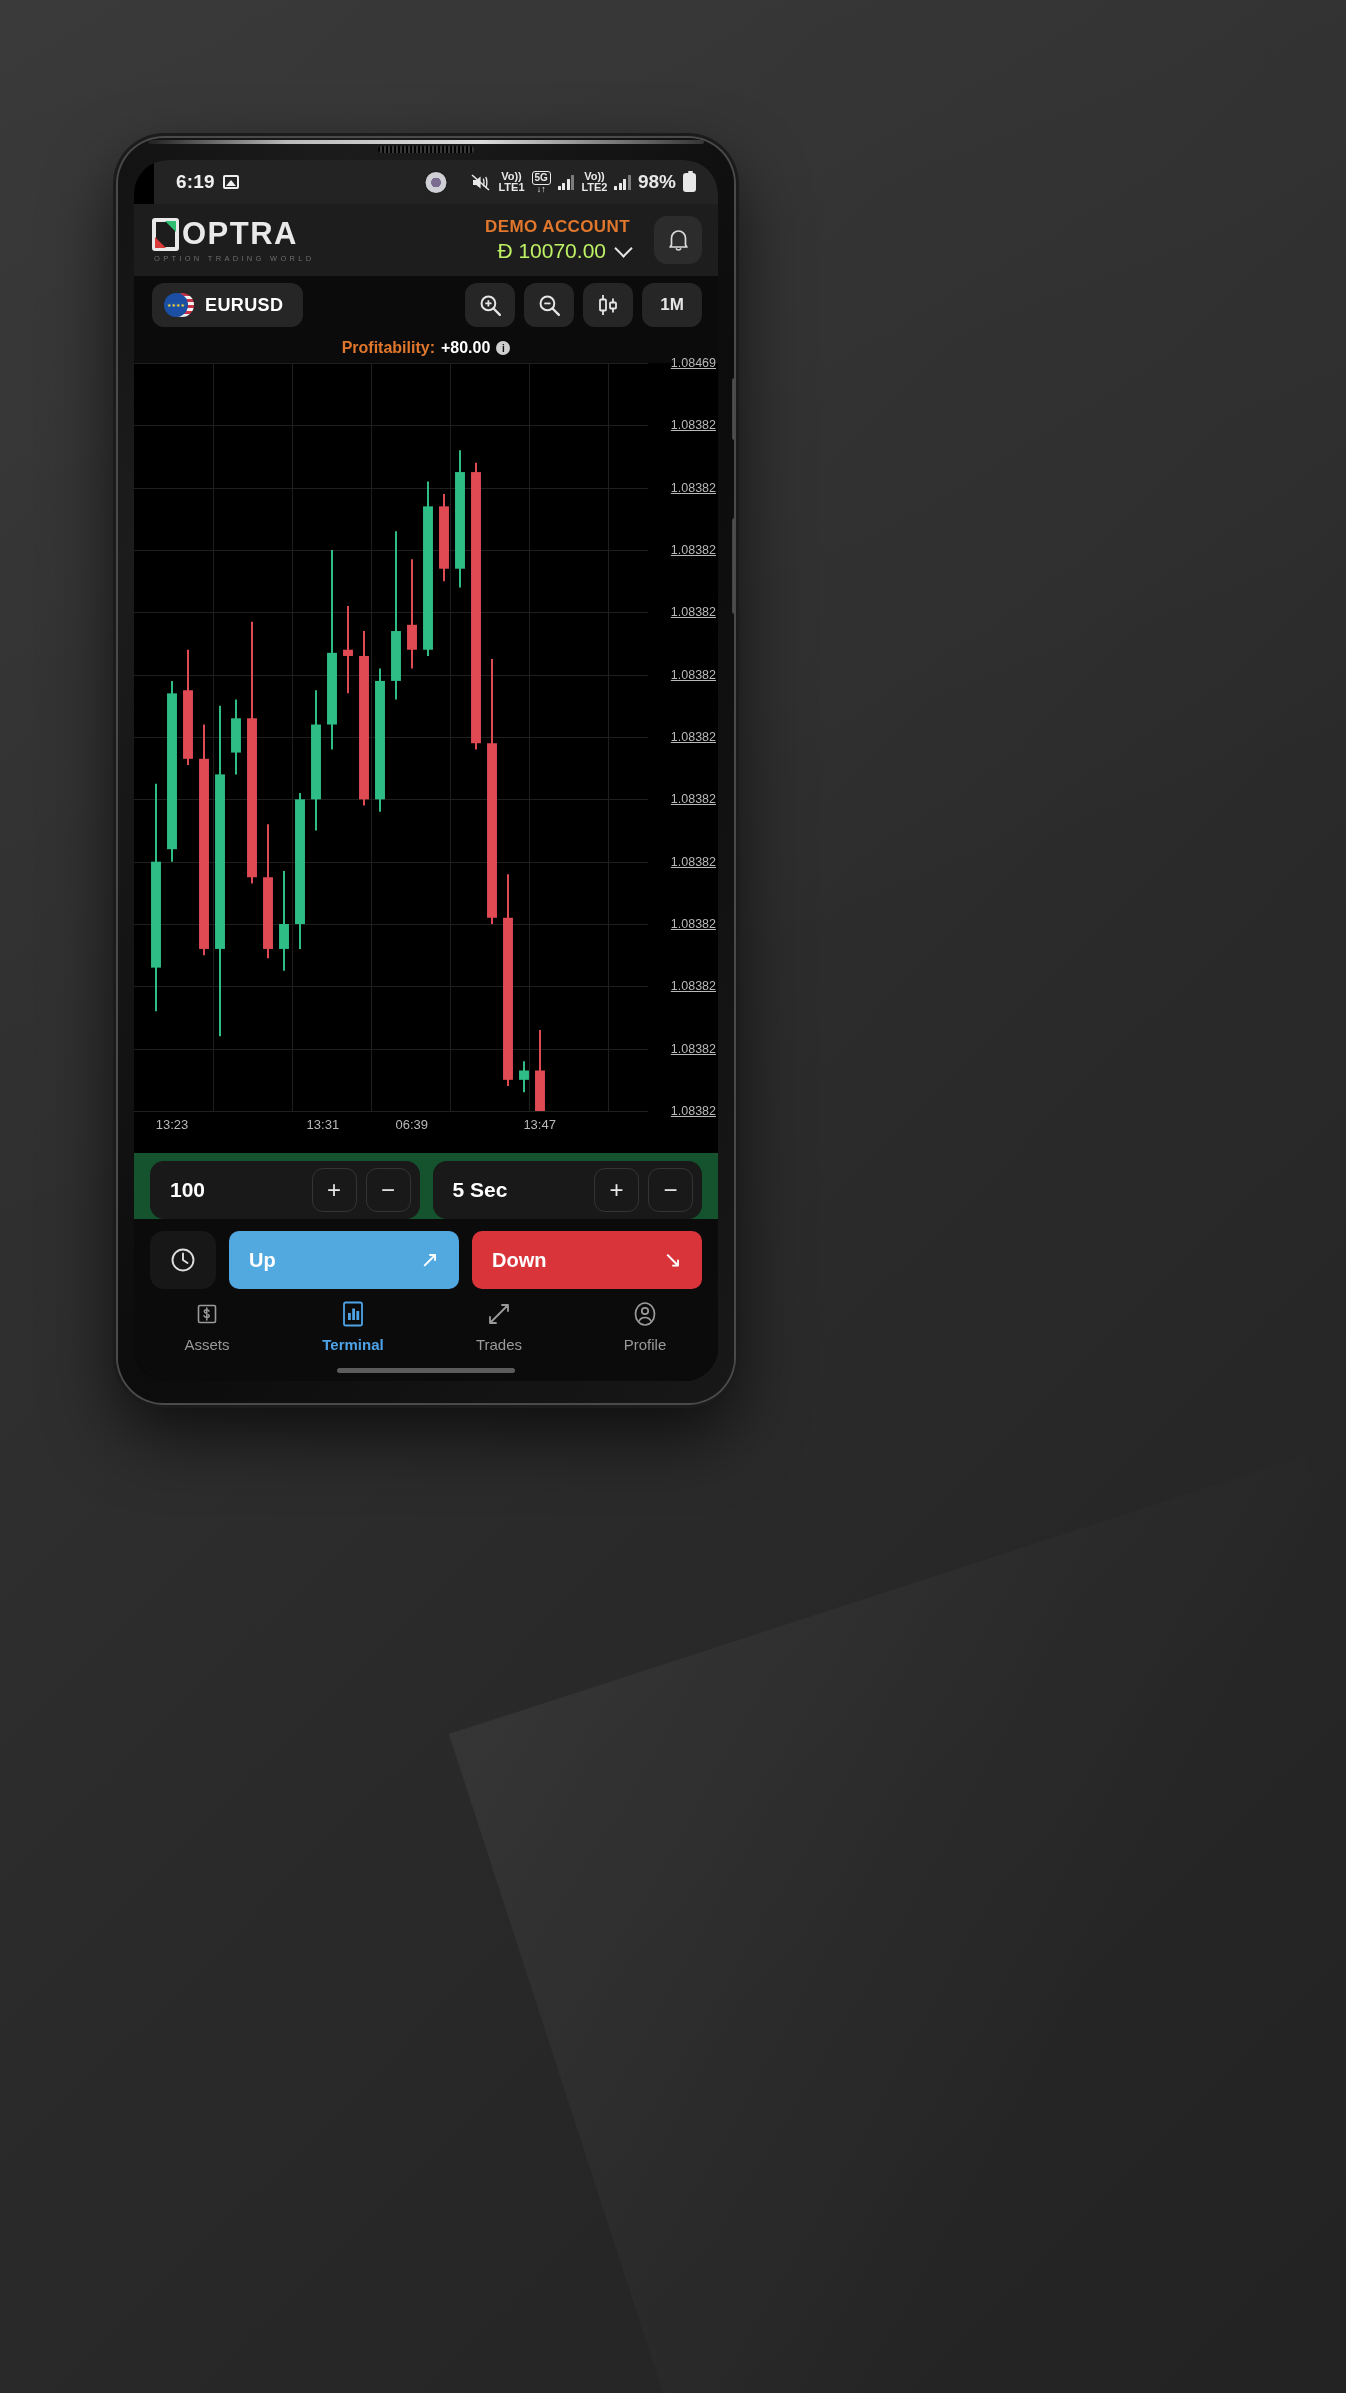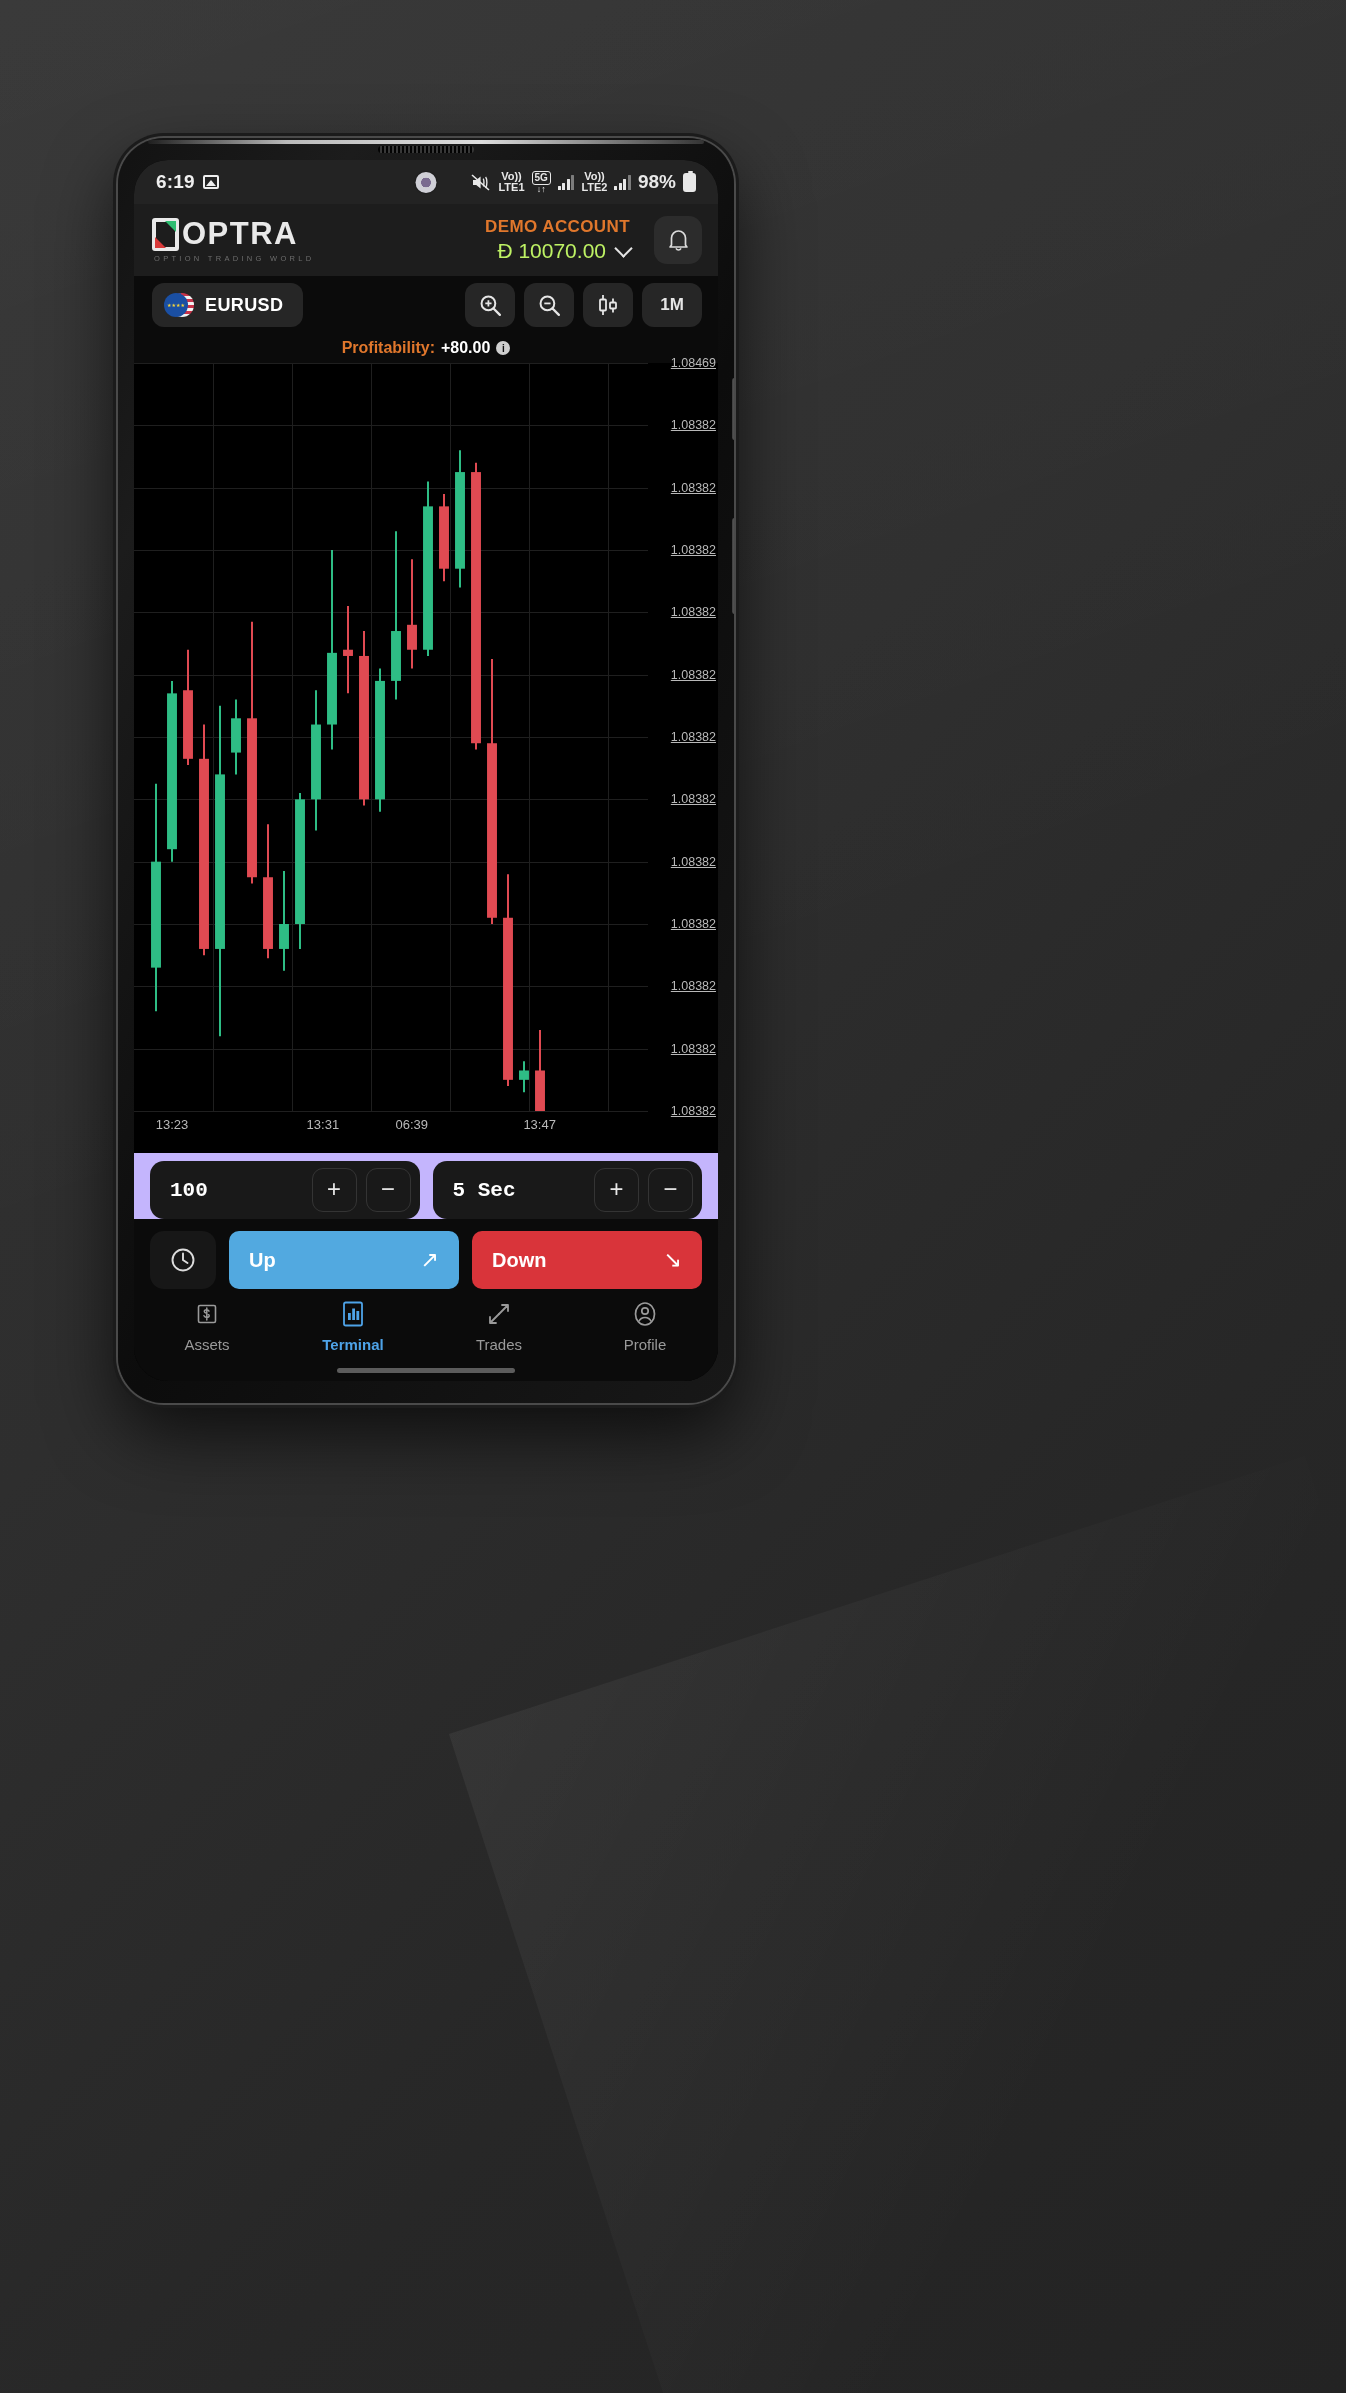--- a/index.html
+++ b/index.html
@@ -56,20 +56,21 @@
     background: linear-gradient(90deg,#3d3d3d,#7b7b7b);
   }
 
   
   #screen {
     position: absolute;
     left: 16px; top: 22px; right: 16px; bottom: 22px;
     border-radius: 34px;
     background: #000;
     overflow: hidden;
+    padding-left: 20px;
   }
 
   
   #statusbar {
     position: relative; height: 44px;
     background: #232323;
     display: flex; align-items: center;
     padding: 0 22px;
     color: #efefef;
   }
@@ -166,21 +167,21 @@
   #grid { position:absolute; inset:0; }
   .gh { position:absolute; left:0; right:0; height:1px; background:#1f1f1f; }
   .gv { position:absolute; top:0; bottom:0; width:1px; background:#1f1f1f; }
   #candles { position:absolute; inset:0; }
   #yaxis { position:absolute; right:0; top:0; width:70px; bottom:42px; }
   .ytick { position:absolute; right:2px; transform:translateY(-50%); color:#b9b9b9; font-size:12.5px; white-space:nowrap;text-decoration:underline;}
   #xaxis { position:absolute; left:0; right:70px; bottom:8px; height:28px; }
   .xtick { position:absolute; color:#b9b9b9; font-size:13px; transform:translateX(-50%); }
 
   
-  #controls { padding: 8px 16px 0; display:flex; gap:13px; background:#c4b5fd;font-family:Liberation Mono, monospace; }
+  #controls { padding: 8px 16px 0; display:flex; gap:13px; background:#14532d; }
   .stepper {
     flex:1; height:58px; background:#191919; border-radius:14px;
     display:flex; align-items:center; padding:0 9px 0 20px; gap:9px;
   }
   .stepper-val { color:#fff; font-size:21px; font-weight:700; flex:1; }
   .sbtn {
     width:45px; height:44px; border-radius:11px; border:1px solid #343434;
     display:flex; align-items:center; justify-content:center; color:#e8e8e8; font-size:24px; font-weight:400;
   }
 

